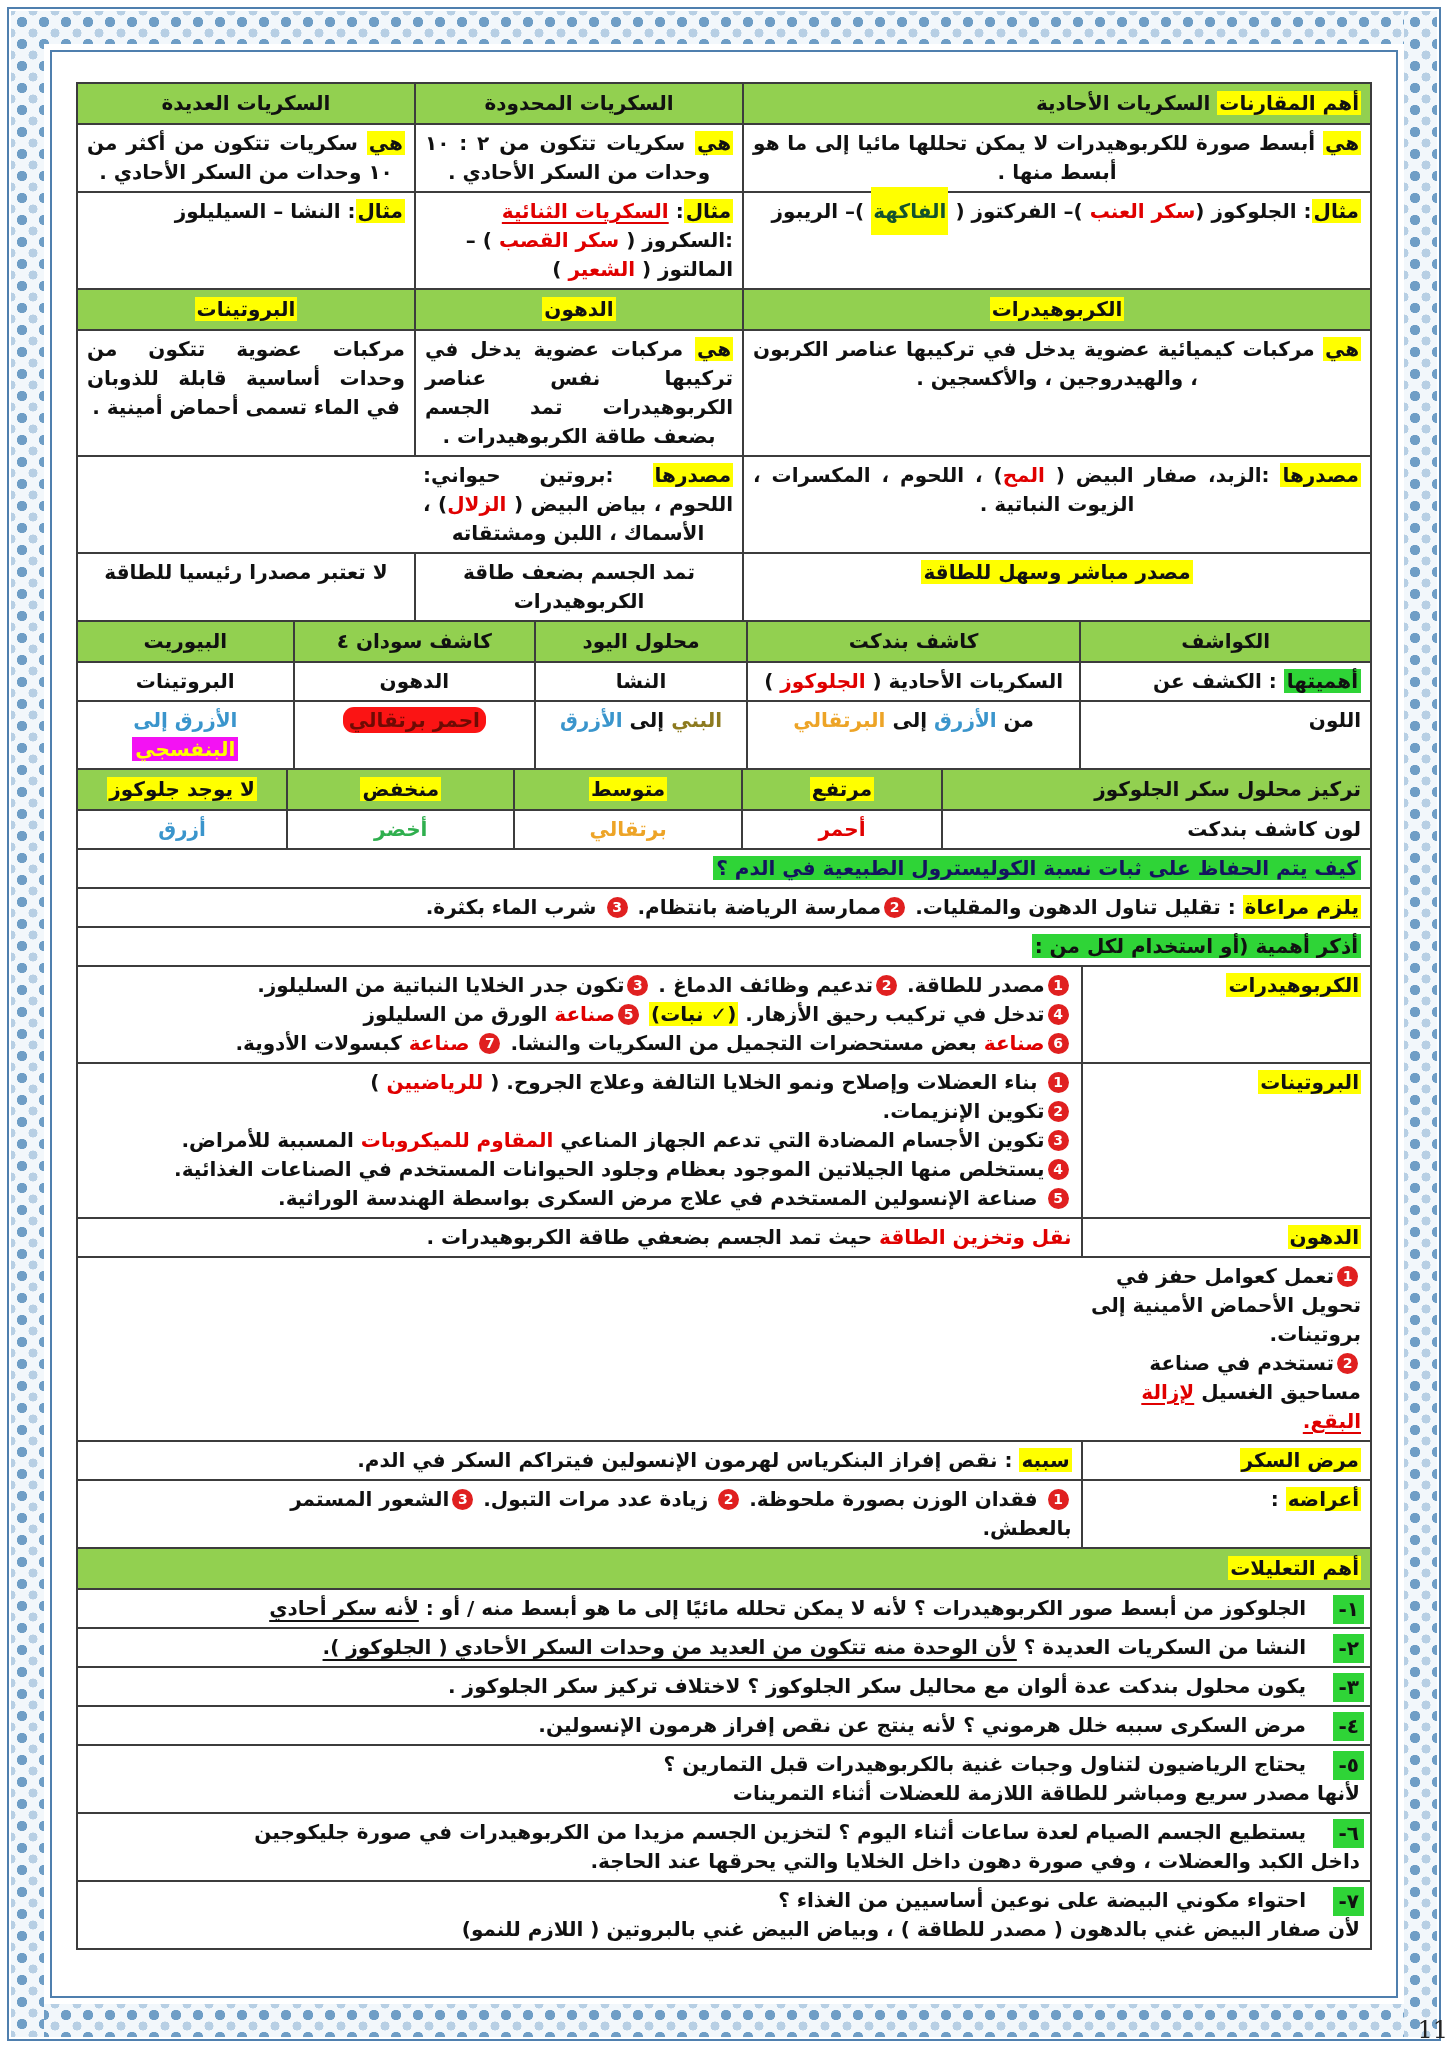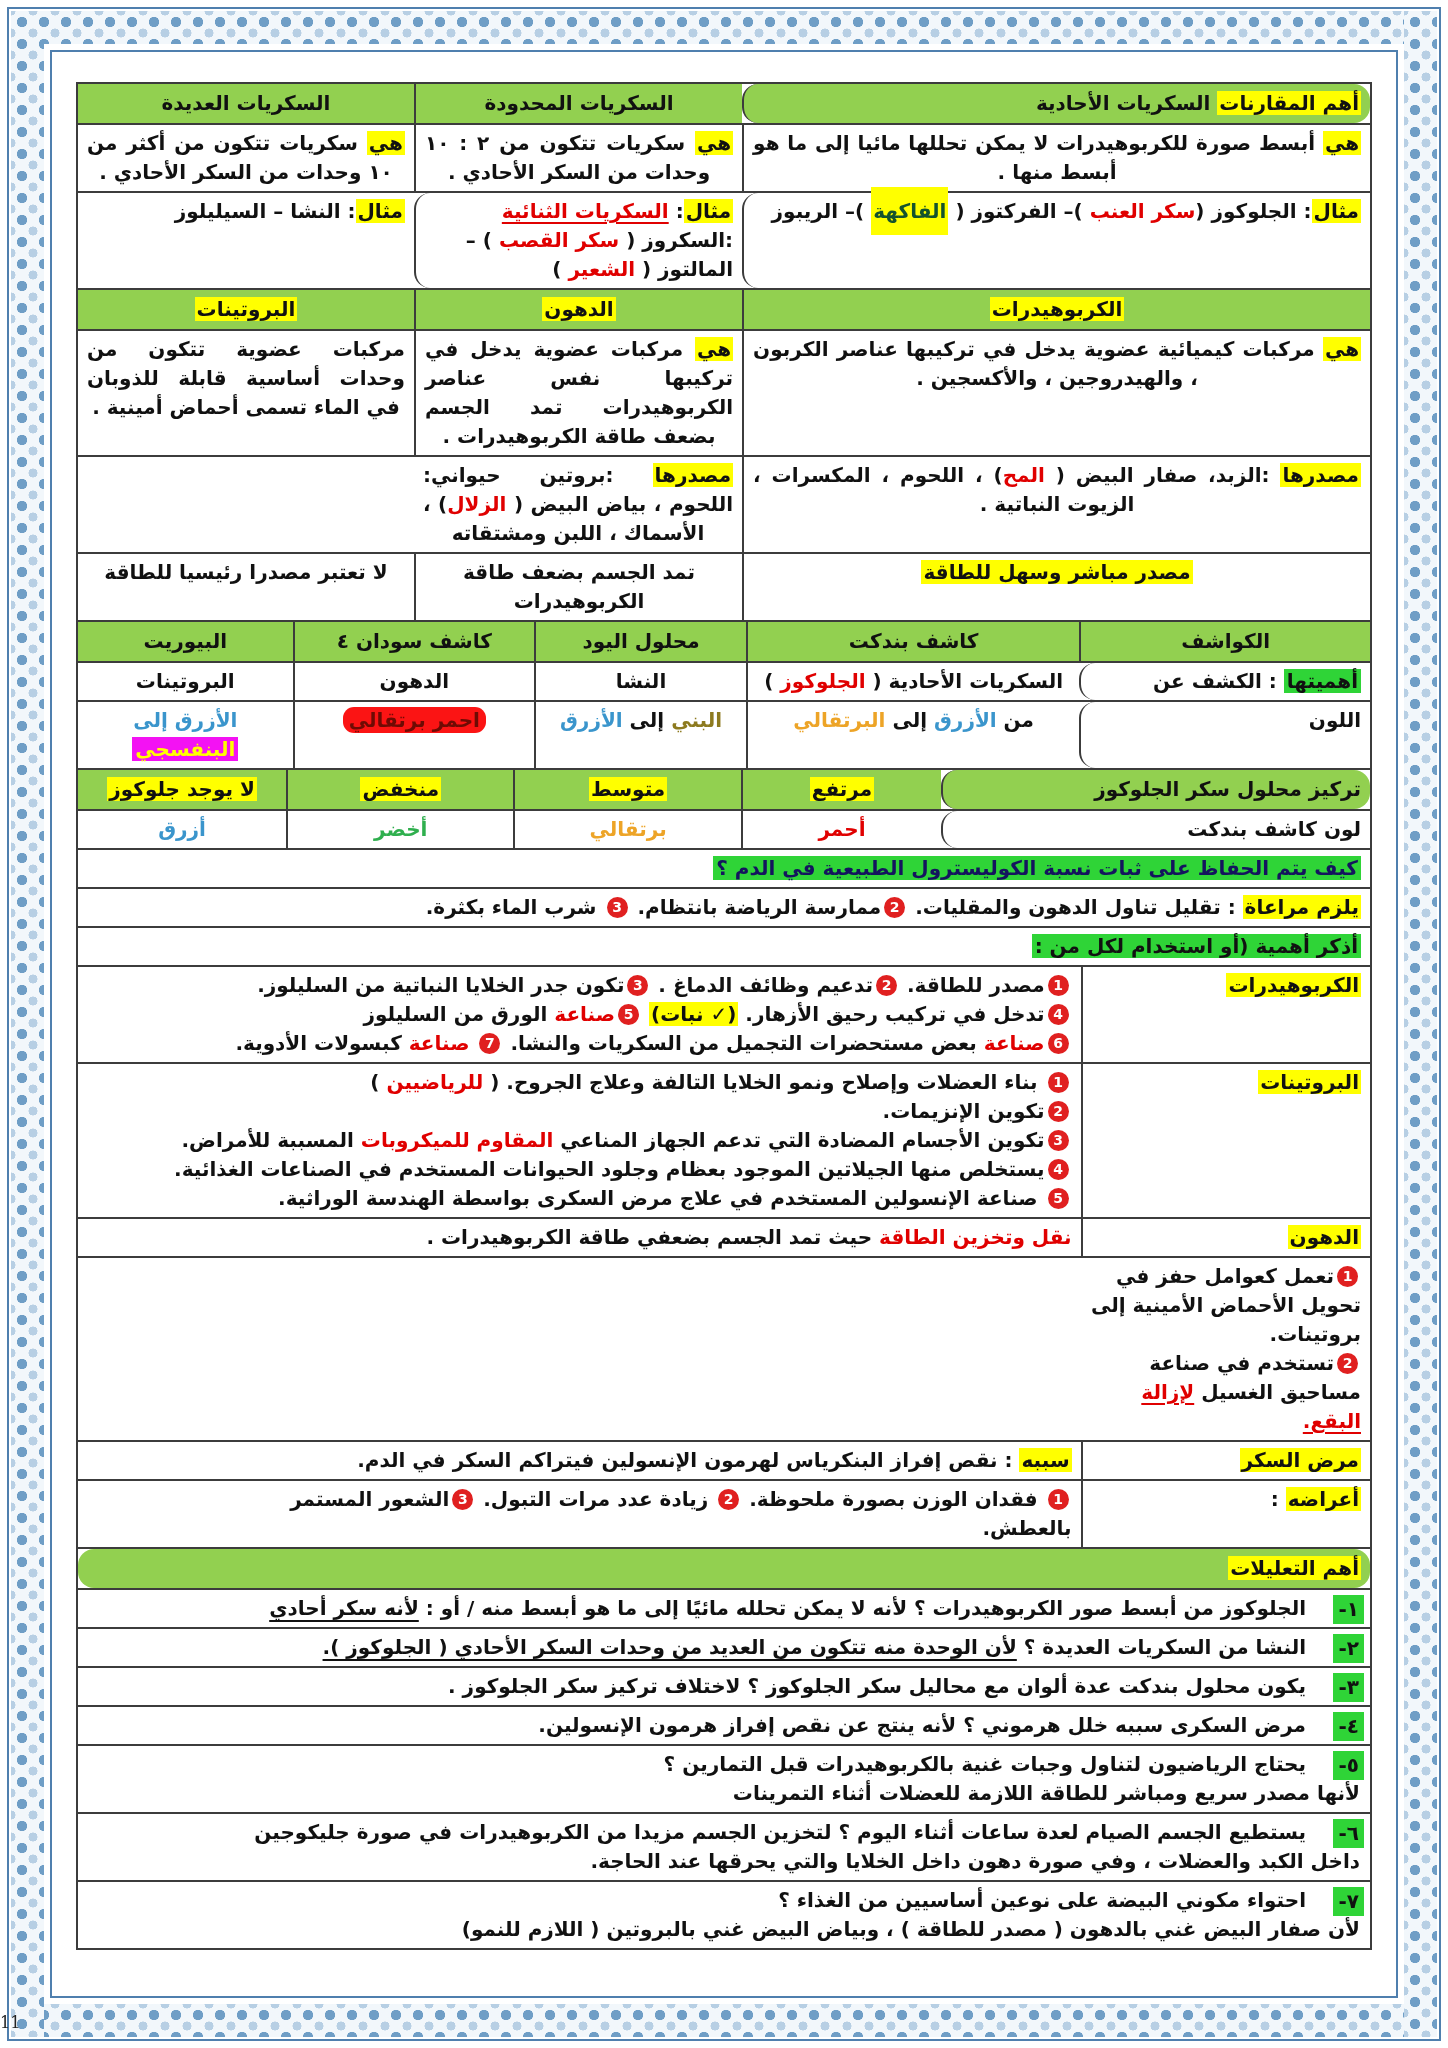--- a/index.html
+++ b/index.html
@@ -10,39 +10,39 @@
   .orn{position:absolute;background-color:#f2f7fb;
        background-image:
          radial-gradient(circle,#6f9ec6 32%,transparent 34%),
          radial-gradient(circle,#b7cfe4 28%,transparent 30%);
        background-size:22px 22px,22px 22px;background-position:0 0,11px 11px;}
   .orn.top{top:11px;left:11px;right:11px;height:33px;}
   .orn.bottom{bottom:11px;left:11px;right:11px;height:33px;}
   .orn.left{top:11px;bottom:11px;left:11px;width:33px;}
   .orn.right{top:11px;bottom:11px;right:11px;width:33px;}
   .inner-line{position:absolute;inset:50px;border:2.5px solid #4f7fae;}
-  .pageno{position:absolute;bottom:16px;left:0;width:100%;text-align:left;
-          font-family:"DejaVu Serif",serif;font-size:16px;font-weight:400;color:#222;}
+  .pageno{position:absolute;bottom:4px;left:0;width:100%;text-align:right;
+          font-family:"DejaVu Serif",serif;font-size:24px;font-weight:400;color:#222;}
   
   .content{position:absolute;top:82px;right:76px;left:76px;font-size:20px;line-height:1.45;}
   .tbl{border:2px solid #3c3c3c;background:#fff;}
   .tbl.nt{border-top:none;}
   .row{display:grid;border-bottom:2px solid #3c3c3c;}
   .tbl .row:last-child{border-bottom:none;}
   .cell{padding:4px 9px;border-left:none;border-inline-end:2px solid #3c3c3c;min-height:28px;}
   .row .cell:last-child{border-inline-end:none;}
   .c3{grid-template-columns:48.6% 25.4% 26%;}
   .c5a{grid-template-columns:22.5% 25.8% 16.4% 18.7% 16.6%;}
   .c5b{grid-template-columns:33.2% 15.5% 17.6% 17.6% 16.1%;}
   .c2{grid-template-columns:22.4% 77.6%;}
   .c1{grid-template-columns:100%;}
   .hdr{background:#92d050;text-align:center;padding:5px 9px;}
   .hdr.rt{text-align:right;}
   .jc{text-align:justify;text-align-last:center;}
-  .rt{text-align:right;border-radius:16px;}
+  .rt{text-align:right;}
   .ctr{text-align:center;}
   .lab{text-align:right;align-content:start;}
   .line{display:block;}
   .line:empty{display:none;}
   
   .seg-n{}
   .seg-y{background:#ffff00;padding:0 2px;}
   .seg-yr{background:#ffff00;color:#14532d;padding:12px 2px;}
   .seg-r{color:#e00000;}
   .seg-ru{color:#e00000;text-decoration:underline;text-underline-offset:4px;margin-top:16px;}

